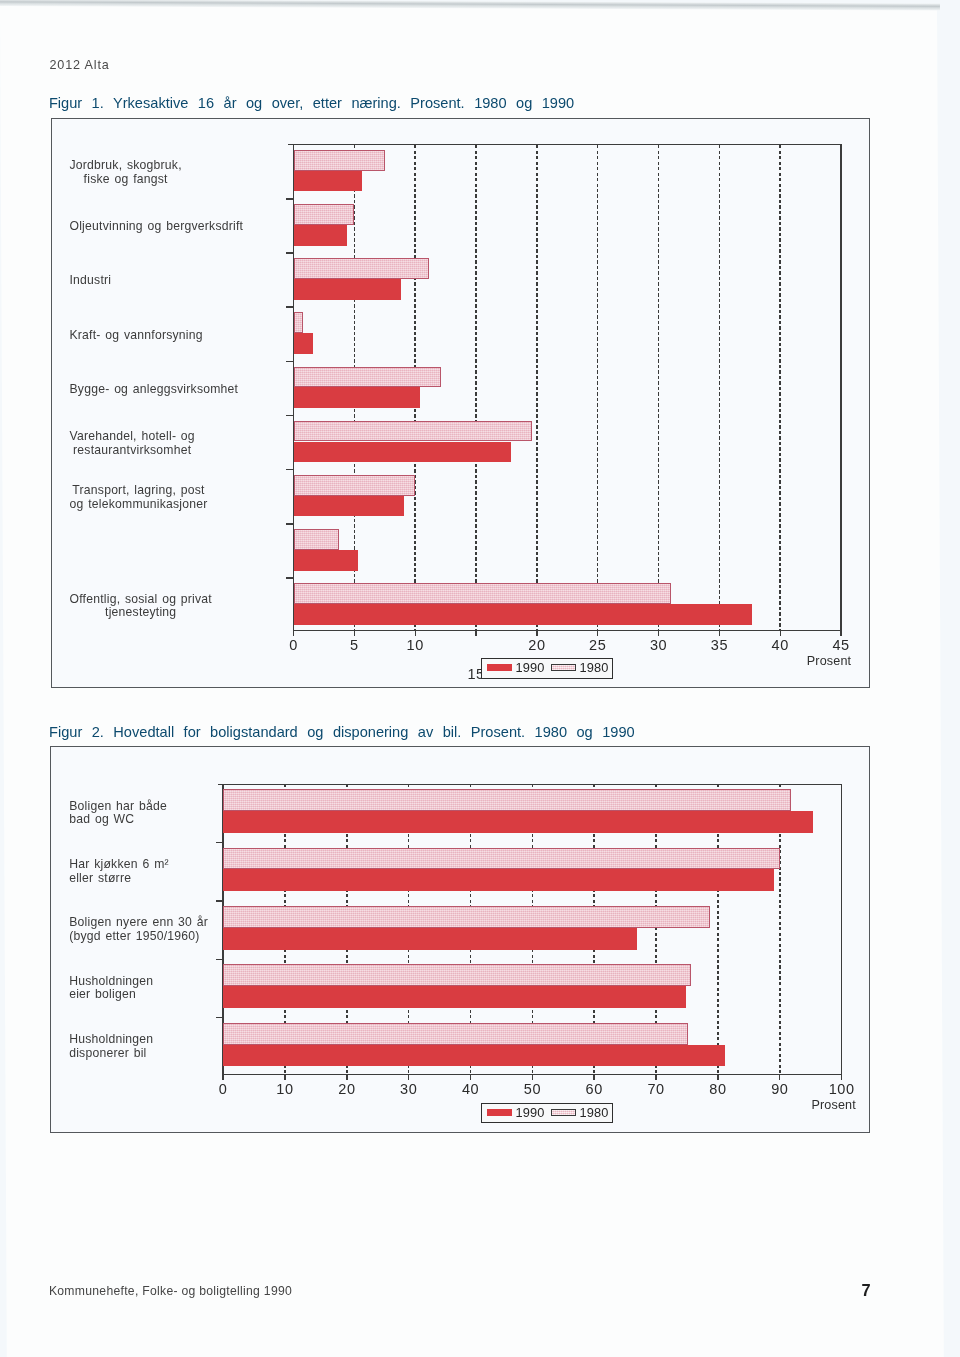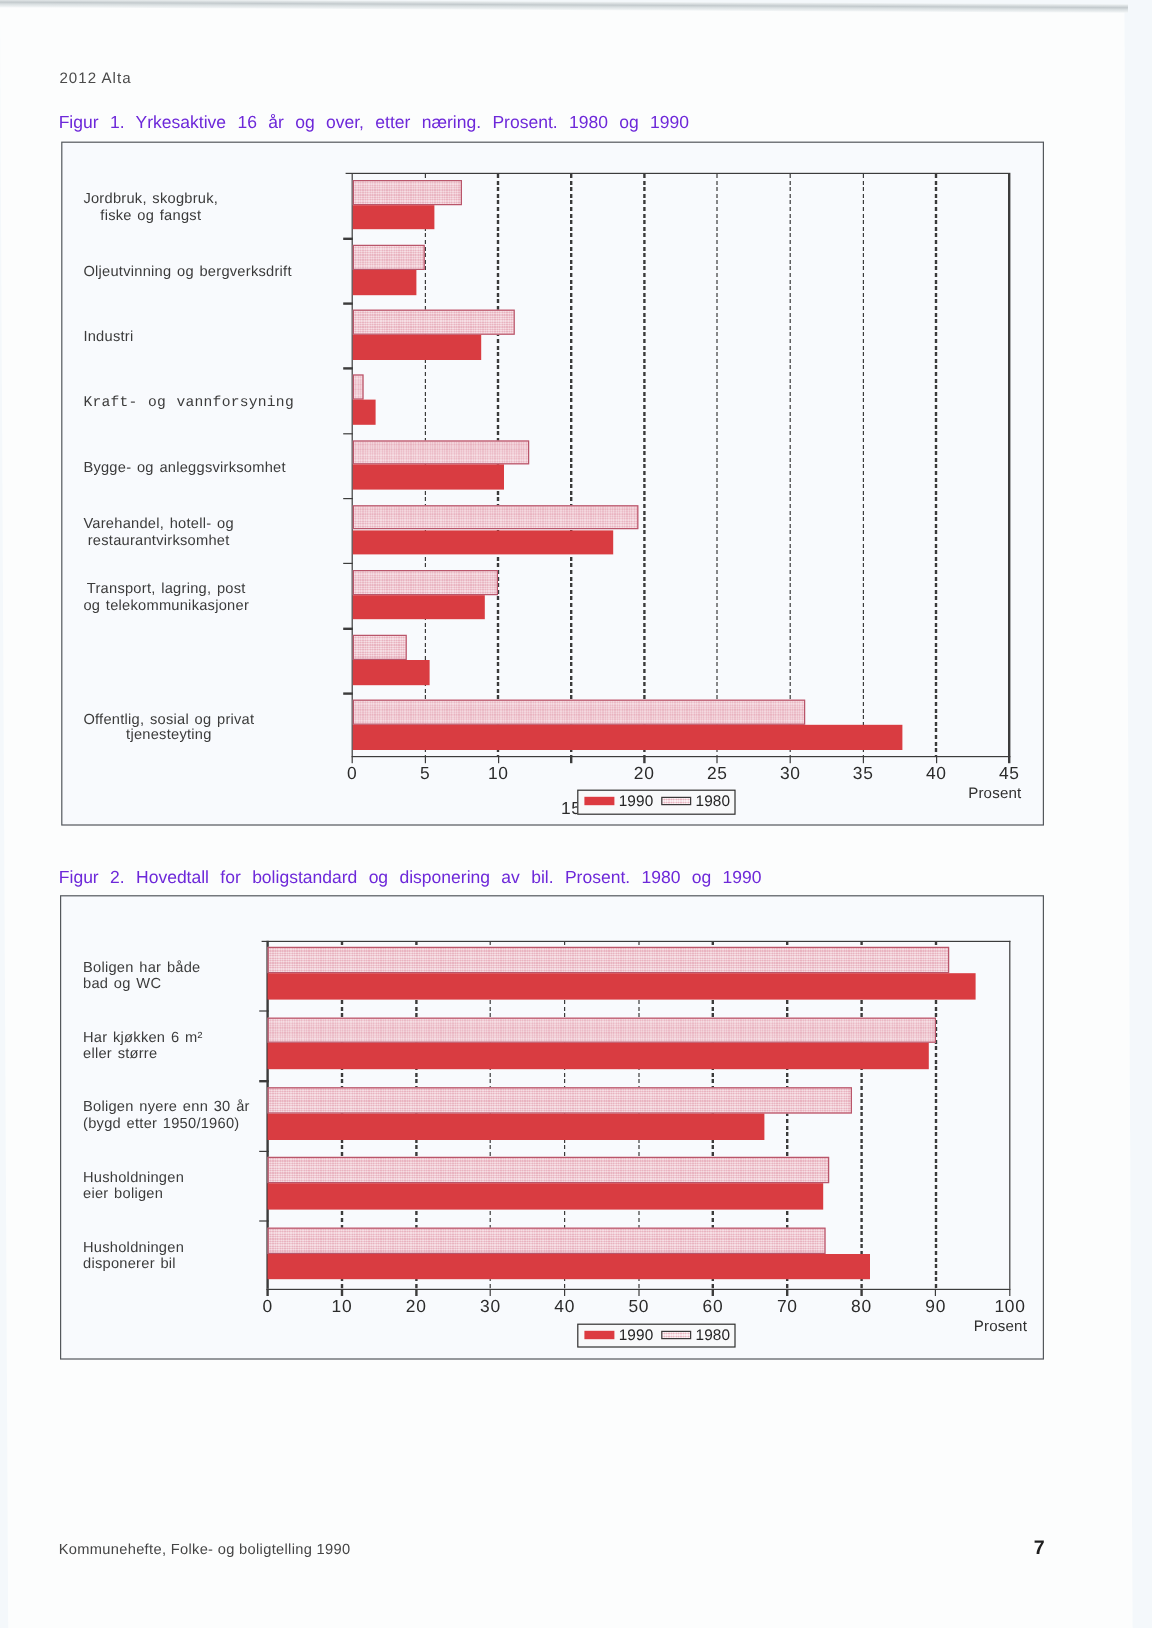--- a/index.html
+++ b/index.html
@@ -34,21 +34,21 @@
   .legend-swatch{position:absolute;width:24.7px;height:7.6px;top:5.2px;}
   .sw90{background:#dc3a40;left:5.1px;}
   .sw80{background-color:#f3d3db;
         background-image:
           repeating-linear-gradient(0deg, rgba(255,255,255,.45) 0 1px, rgba(214,120,140,.18) 1px 2px),
           repeating-linear-gradient(90deg, rgba(255,255,255,.38) 0 1px, rgba(214,120,140,.16) 1px 2px);
         border:1px solid #3a3a3a;box-sizing:border-box;left:69px;}
   .legend-text{position:absolute;font-size:12.8px;color:#262626;letter-spacing:0.1px;top:1.3px;}
   .lt90{left:33.6px;}
   .lt80{left:97.6px;}
-  .fig-title{position:absolute;font-size:14.6px;color:#6d28d9;letter-spacing:0;word-spacing:5.4px;
+  .fig-title{position:absolute;font-size:14.6px;color:#0c4a6e;letter-spacing:0;word-spacing:5.4px;
              white-space:nowrap;}
   .axis-unit{position:absolute;font-size:12.6px;letter-spacing:0.15px;color:#2f2f2f;}
   .legend{position:absolute;border:1.25px solid #2f2f2f;background:#f8f9fa;box-sizing:border-box;}
   .footer-note{position:absolute;left:48.9px;top:1284.3px;font-size:12.2px;color:#454545;letter-spacing:0.28px;}
   .page-num{position:absolute;left:861.4px;top:1281.4px;font-size:16.4px;font-weight:bold;color:#1e1e1e;}
 </style>
 </head>
 <body>
 
 <div id="page">
@@ -79,21 +79,21 @@
       <div class="bar b90" style="left:243.0px;top:107.3px;width:53.5px;height:20.8px;background-color:#d93c41;"></div>
       <div class="tick" style="left:235.4px;top:80.5px;width:8.3px;height:1.5px;"></div>
       <div class="cat" style="left:18.9px;top:102.68px;line-height:13.5px;">Oljeutvinning og bergverksdrift</div>
       <div class="bar b80" style="left:243.0px;top:140.7px;width:135.0px;height:20.8px;background-color:#efc6d0;"></div>
       <div class="bar b90" style="left:243.0px;top:161.5px;width:107.1px;height:20.8px;background-color:#d93c41;"></div>
       <div class="tick" style="left:235.4px;top:134.7px;width:8.3px;height:1.5px;"></div>
       <div class="cat" style="left:18.9px;top:156.86px;line-height:13.5px;">Industri</div>
       <div class="bar b80" style="left:243.0px;top:194.8px;width:9.7px;height:20.8px;background-color:#efc6d0;"></div>
       <div class="bar b90" style="left:243.0px;top:215.6px;width:19.5px;height:20.8px;background-color:#d93c41;"></div>
       <div class="tick" style="left:235.4px;top:188.9px;width:8.3px;height:1.5px;"></div>
-      <div class="cat" style="left:18.9px;top:211.04px;line-height:13.5px;font-family:Liberation Mono, monospace;">Kraft- og vannforsyning</div>
+      <div class="cat" style="left:18.9px;top:211.04px;line-height:13.5px;">Kraft- og vannforsyning</div>
       <div class="bar b80" style="left:243.0px;top:249.0px;width:147.2px;height:20.8px;background-color:#efc6d0;"></div>
       <div class="bar b90" style="left:243.0px;top:269.8px;width:126.5px;height:20.8px;background-color:#d93c41;"></div>
       <div class="tick" style="left:235.4px;top:243.1px;width:8.3px;height:1.5px;"></div>
       <div class="cat" style="left:18.9px;top:265.22px;line-height:13.5px;">Bygge- og anleggsvirksomhet</div>
       <div class="bar b80" style="left:243.0px;top:303.2px;width:238.5px;height:20.8px;background-color:#efc6d0;"></div>
       <div class="bar b90" style="left:243.0px;top:324.0px;width:217.8px;height:20.8px;background-color:#d93c41;"></div>
       <div class="tick" style="left:235.4px;top:297.3px;width:8.3px;height:1.5px;"></div>
       <div class="cat" style="left:18.9px;top:312.65px;line-height:13.5px;">Varehandel, hotell- og
 restaurantvirksomhet</div>
       <div class="bar b80" style="left:243.0px;top:357.4px;width:121.7px;height:20.8px;background-color:#efc6d0;"></div>

